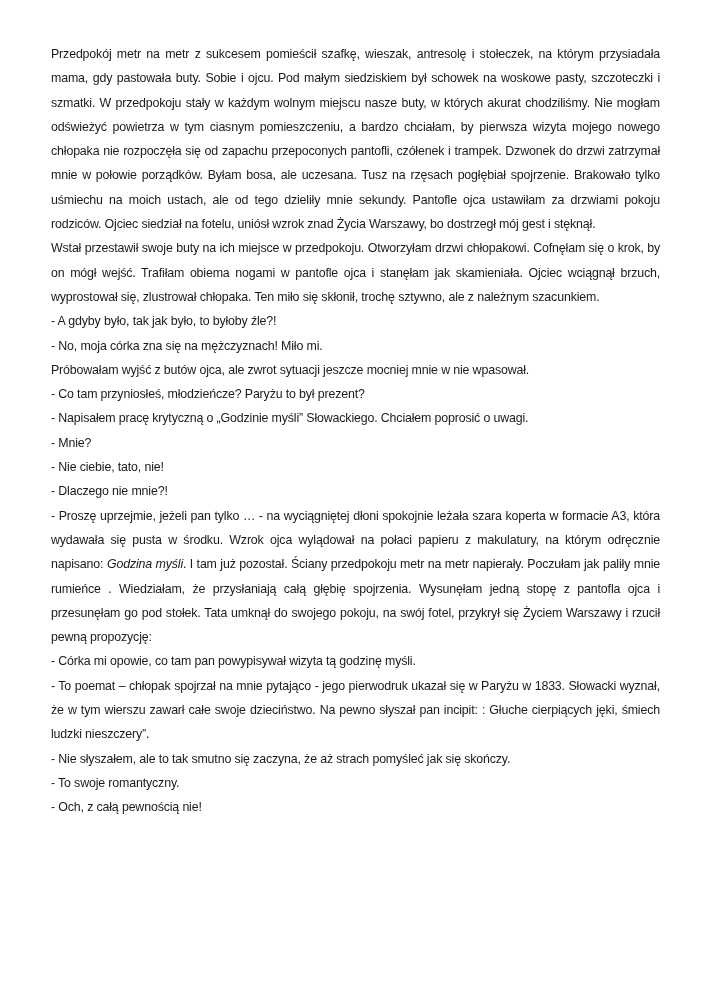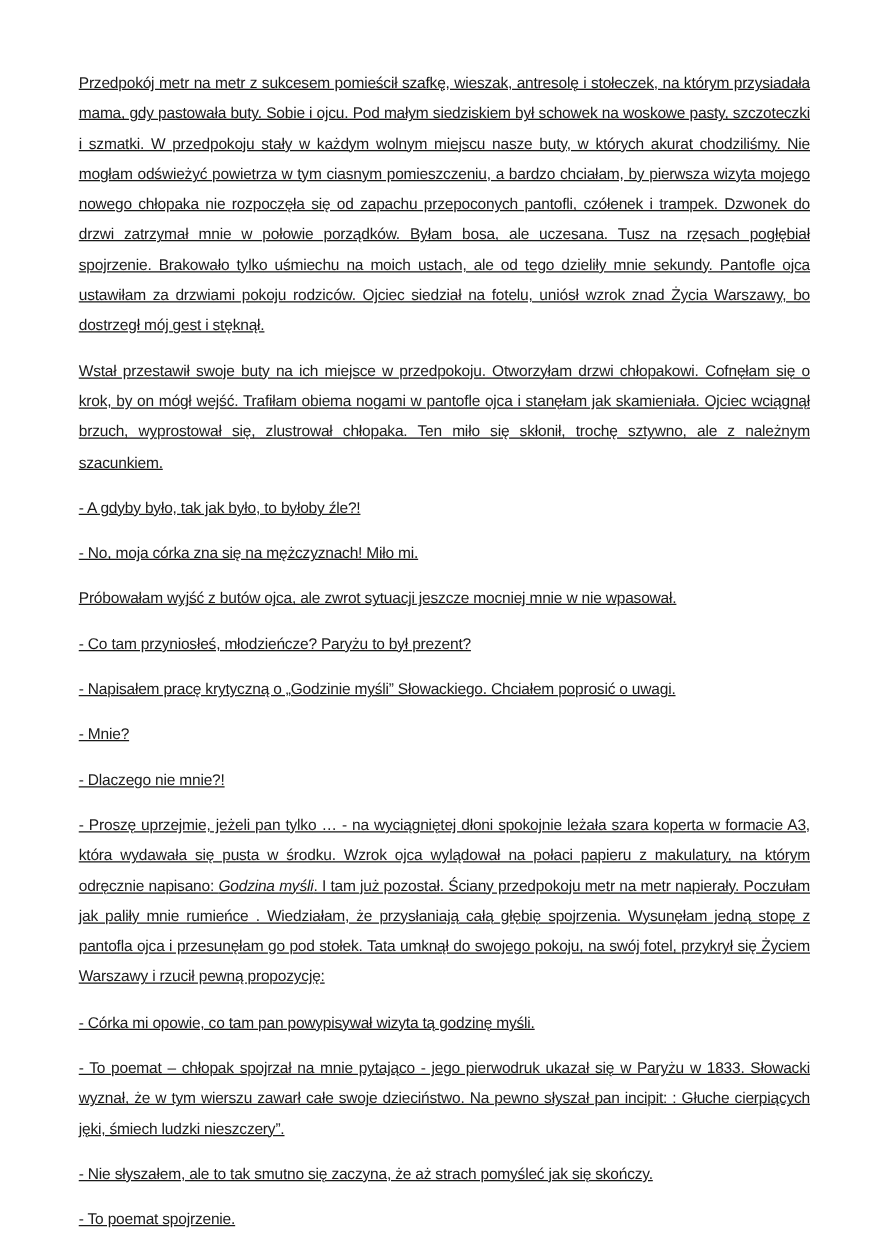--- a/index.html
+++ b/index.html
@@ -8,35 +8,36 @@
       position: absolute;
       left: 51px;
       top: 42px;
       width: 609px;
       font-family: "Liberation Sans", sans-serif;
       font-size: 12.4px;
       line-height: 24.3px;
       color: #1a1a1a;
       letter-spacing: -0.15px;
     }
-    .para { margin: 12px; text-align: justify; text-align-last: left; text-decoration: underline; }
+    .para { margin: 0; text-align: justify; text-align-last: left; }
     em { font-style: italic; }
   </style>
 </head>
 <body>
 
 <div class="page">
   <p class="para">Przedpokój metr na metr z sukcesem pomieścił szafkę, wieszak, antresolę i stołeczek, na którym przysiadała mama, gdy pastowała buty. Sobie i ojcu. Pod małym siedziskiem był schowek na woskowe pasty, szczoteczki i szmatki. W przedpokoju stały w każdym wolnym miejscu nasze buty, w których akurat chodziliśmy. Nie mogłam odświeżyć powietrza w tym ciasnym pomieszczeniu, a bardzo chciałam, by pierwsza wizyta mojego nowego chłopaka nie rozpoczęła się od zapachu przepoconych pantofli, czółenek i trampek. Dzwonek do drzwi zatrzymał mnie w połowie porządków.  Byłam bosa, ale uczesana. Tusz na rzęsach pogłębiał spojrzenie. Brakowało tylko uśmiechu na moich ustach, ale od tego dzieliły mnie sekundy. Pantofle ojca ustawiłam za drzwiami pokoju rodziców. Ojciec siedział na fotelu, uniósł wzrok znad Życia Warszawy, bo dostrzegł mój gest i stęknął.</p>
   <p class="para">Wstał przestawił swoje buty na ich miejsce w przedpokoju. Otworzyłam drzwi chłopakowi. Cofnęłam się o krok, by on mógł wejść. Trafiłam obiema nogami w pantofle ojca  i stanęłam jak skamieniała. Ojciec wciągnął brzuch, wyprostował się, zlustrował chłopaka. Ten miło się skłonił, trochę sztywno, ale z należnym szacunkiem.</p>
   <p class="para">- A gdyby było, tak jak było, to byłoby źle?!</p>
   <p class="para">- No, moja córka zna się na mężczyznach! Miło mi.</p>
   <p class="para">Próbowałam wyjść z butów ojca, ale zwrot sytuacji jeszcze mocniej mnie w nie wpasował.</p>
   <p class="para">- Co tam przyniosłeś, młodzieńcze? Paryżu to był prezent?</p>
   <p class="para">- Napisałem pracę krytyczną o „Godzinie myśli” Słowackiego.  Chciałem poprosić o uwagi.</p>
   <p class="para">- Mnie?</p>
+  <p class="para">- Nie ciebie, tato, nie!</p>
   <p class="para">- Dlaczego nie mnie?!</p>
   <p class="para"><span>- Proszę uprzejmie, jeżeli pan tylko … - na wyciągniętej dłoni spokojnie leżała szara koperta w formacie A3, która wydawała się pusta w środku. Wzrok ojca wylądował na połaci papieru z makulatury, na którym odręcznie napisano: </span><em>Godzina myśli</em><span>. I  tam już pozostał. Ściany przedpokoju metr na metr napierały.  Poczułam jak paliły mnie rumieńce . Wiedziałam, że przysłaniają całą głębię spojrzenia. Wysunęłam jedną stopę z pantofla ojca i przesunęłam go pod stołek. Tata umknął do swojego pokoju, na swój fotel, przykrył się Życiem Warszawy i rzucił pewną propozycję:</span></p>
   <p class="para">- Córka mi opowie, co tam pan powypisywał  wizyta tą godzinę myśli.</p>
   <p class="para">- To poemat – chłopak spojrzał na mnie pytająco - jego pierwodruk ukazał się w Paryżu w 1833. Słowacki wyznał, że w tym wierszu zawarł całe swoje dzieciństwo. Na pewno słyszał pan incipit: : Głuche cierpiących jęki, śmiech ludzki nieszczery”.</p>
   <p class="para">- Nie słyszałem, ale to tak smutno się zaczyna, że aż strach pomyśleć jak się skończy.</p>
-  <p class="para">- To poemat spojrzenie.</p>
+  <p class="para">- To swoje romantyczny.</p>
   <p class="para">- Och, z całą pewnością nie!</p>
 </div>
 
 </body></html>

